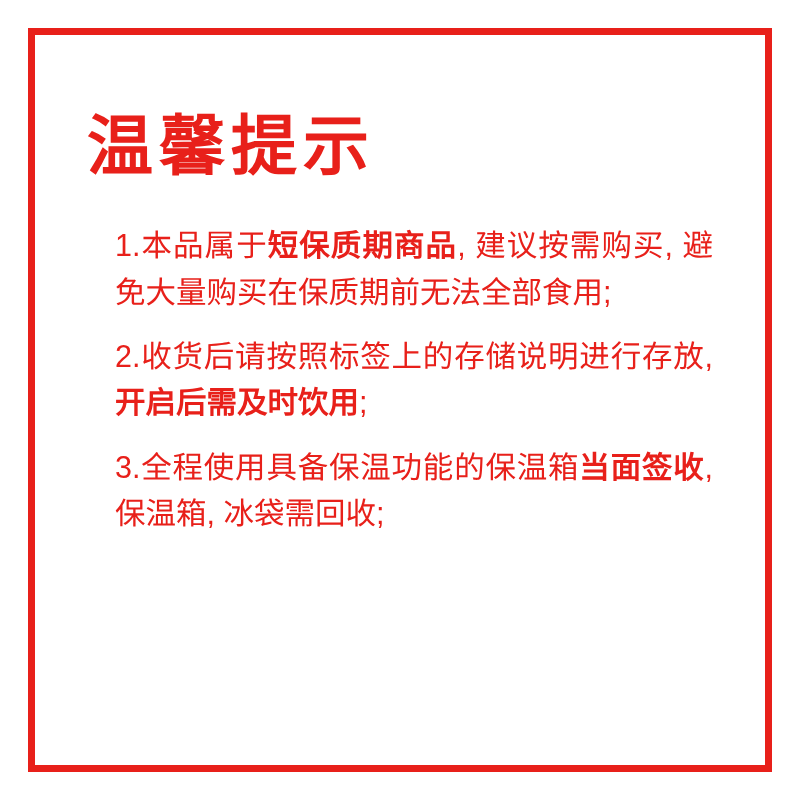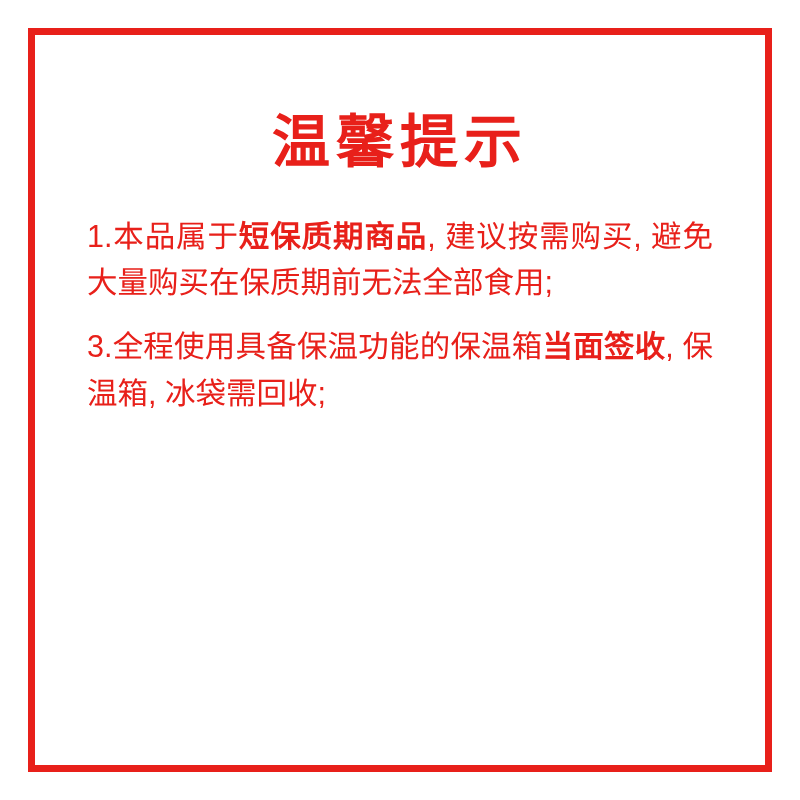--- a/index.html
+++ b/index.html
@@ -26,33 +26,33 @@
     width: 100%;
     height: 100%;
     border: 7px solid #e8201a;
     background: #ffffff;
     padding: 34px 52px 40px 52px;
     display: flex;
     flex-direction: column;
   }
   .notice-title {
     color: #e8201a;
-    font-size: 58px;
+    font-size: 66px;
     font-weight: bold;
-    text-align: center;
     letter-spacing: 6px;
     line-height: 1.2;
     margin: 38px 0 26px 0;
     white-space: nowrap;
   }
   .notice-body {
     display: flex;
     flex-direction: column;
     gap: 18px;
     margin-top: 10px;
+    margin-left: 28px;
   }
   .notice-item {
     color: #e8201a;
     font-size: 30.5px;
     line-height: 1.52;
     text-align: justify;
     letter-spacing: 0px;
     font-weight: normal;
   }
   .notice-item .em {
@@ -63,17 +63,18 @@
   }
 </style>
 </head>
 <body>
 
 <div class="notice-card">
   <div class="notice-frame">
     <div class="notice-title">温馨提示</div>
     <div class="notice-body">
         <div class="notice-item"><span>1.</span><span class="">本品属于</span><span class="em">短保质期商品</span><span class="">, 建议按需购买, 避免大量购买在保质期前无法全部食用;</span></div>
+        <div class="notice-item"><span>2.</span><span class="">收货后请按照标签上的存储说明进行存放, </span><span class="em">开启后需及时饮用</span><span class="">;</span></div>
         <div class="notice-item"><span>3.</span><span class="">全程使用具备保温功能的保温箱</span><span class="em">当面签收</span><span class="">, 保温箱, 冰袋需回收;</span></div>
       </div>
     <div class="spacer"></div>
   </div>
 </div>
 
 </body></html>

